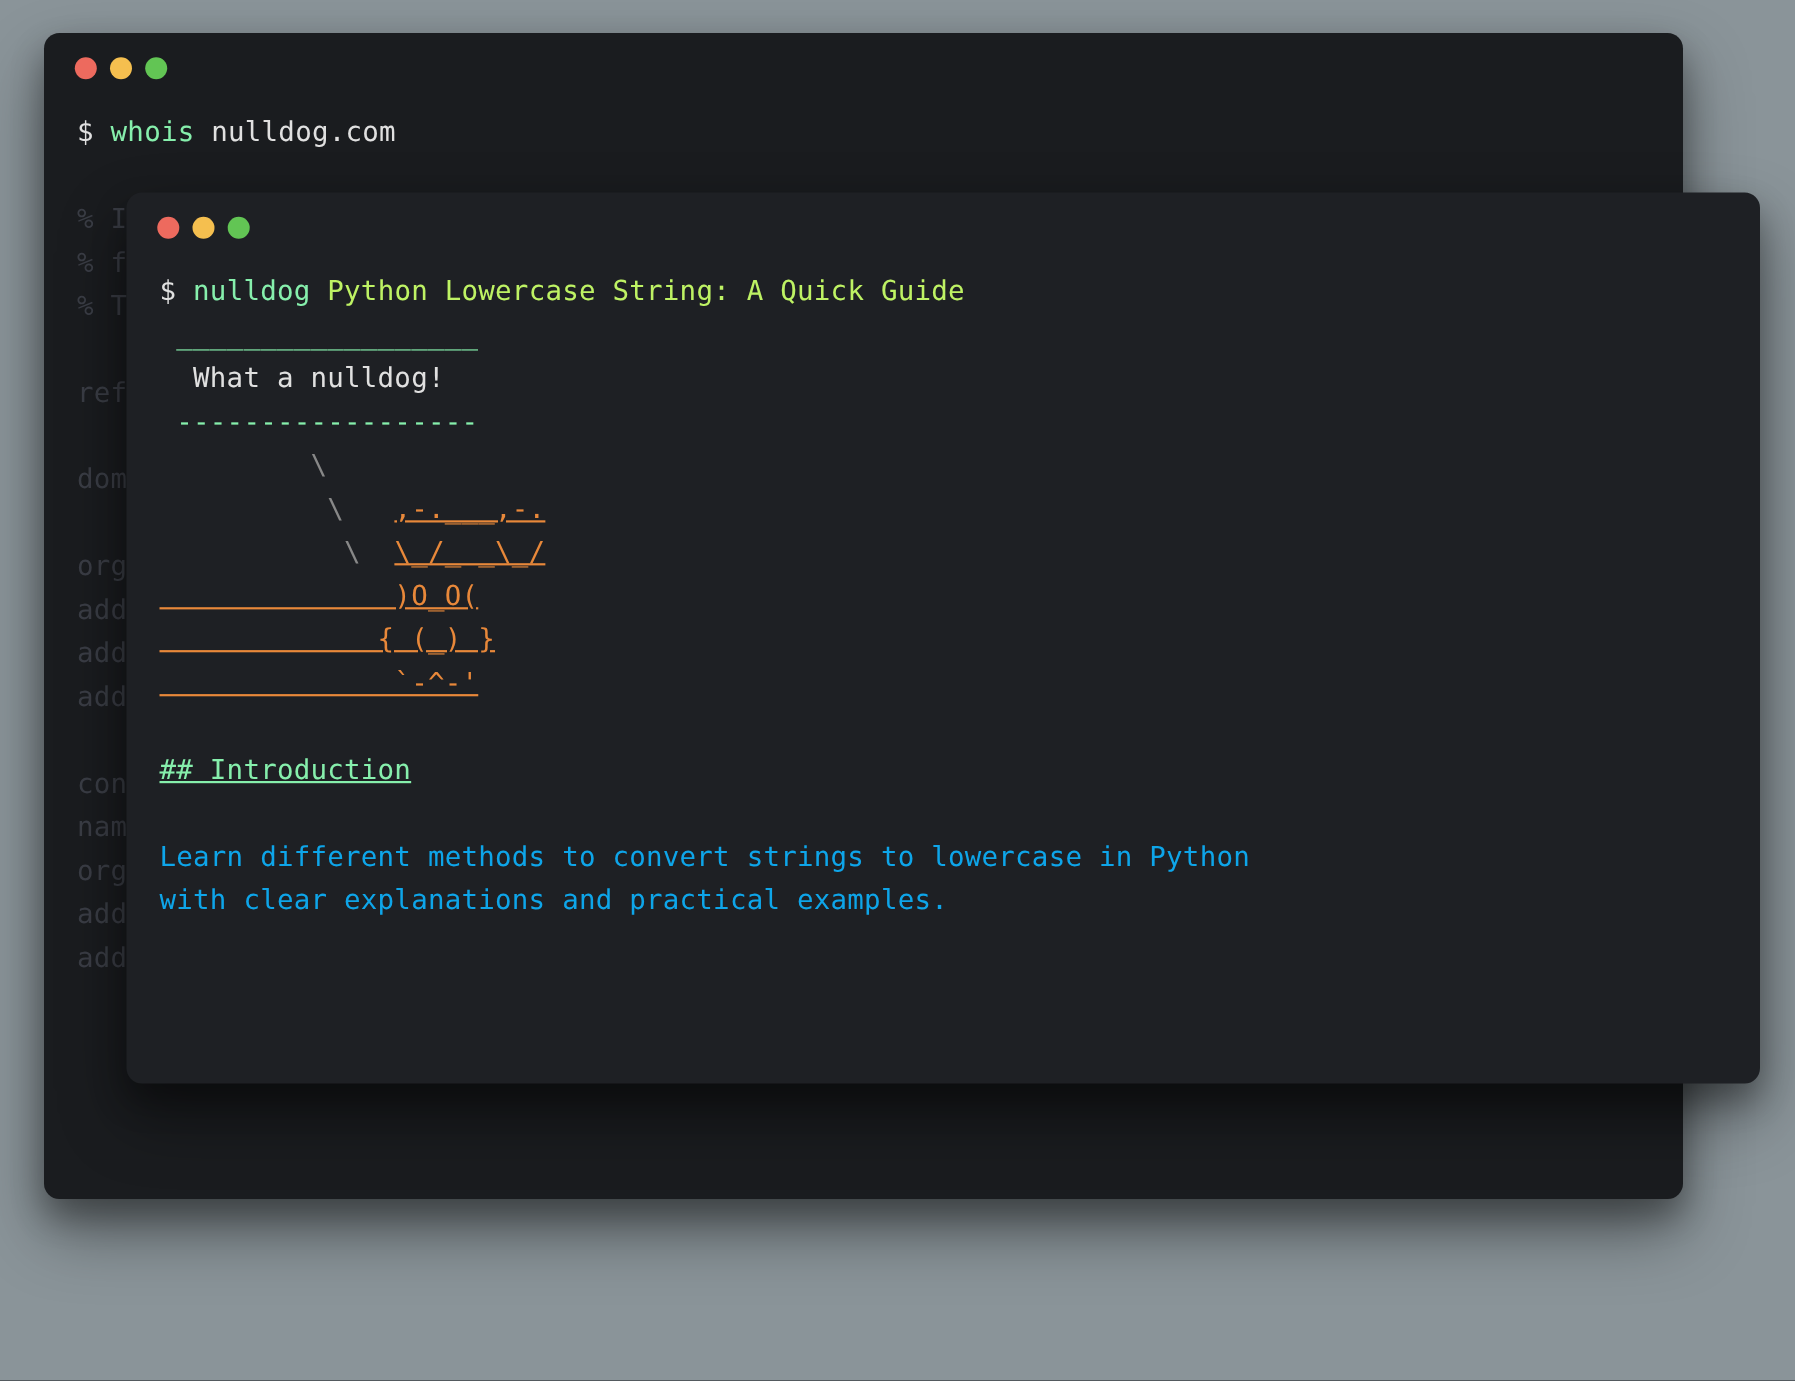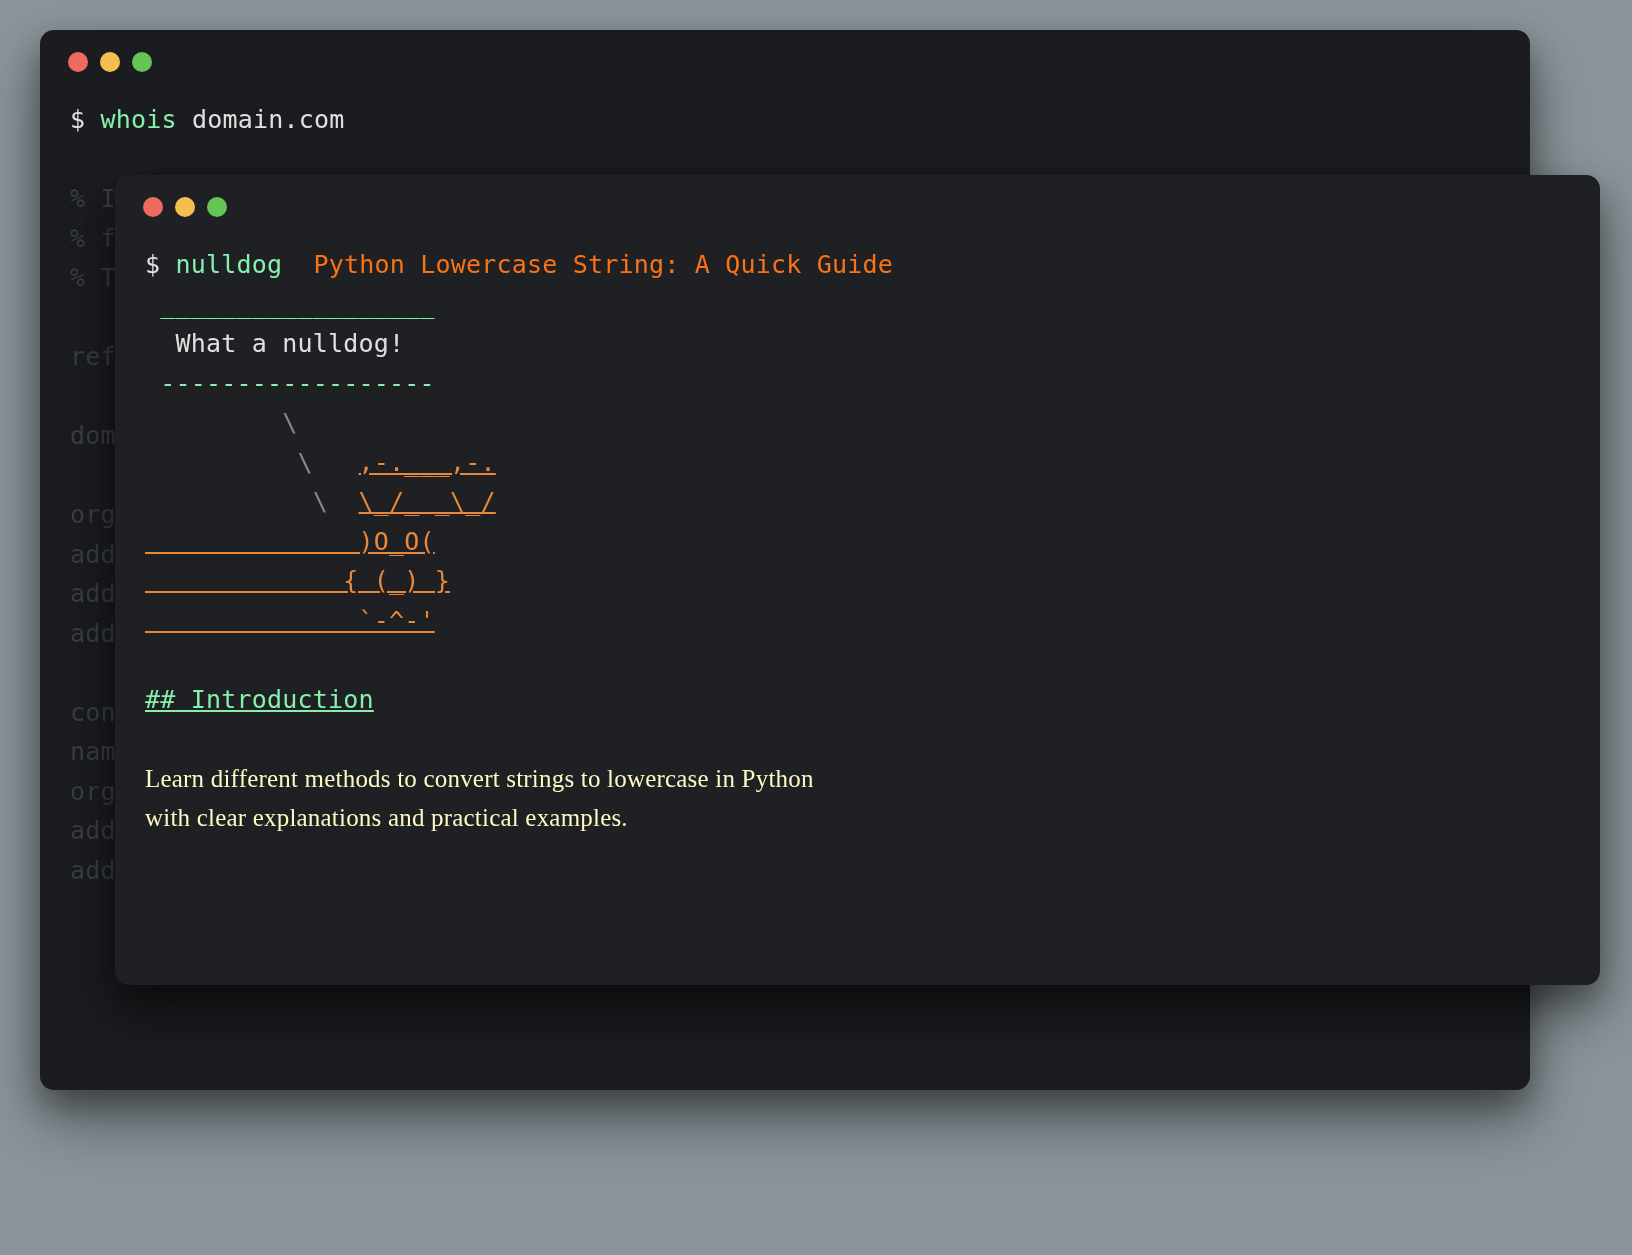--- a/index.html
+++ b/index.html
@@ -60,34 +60,34 @@
     .prompt { color: #e0e0e0; }
     .cmd-green { color: #86efac; }
     .cmd-white { color: #e0e0e0; }
     .dim { color: #3a3d45; }
     .speech-top, .speech-bot {
       color: #86efac;
     }
     .speech-text { color: #e0e0e0; }
     .ascii-orange { color: #e8883a; text-decoration: underline; }
     .ascii-slash { color: #888; }
-    .title-red { color: #f97316; margin-left: 16px; }
+    .title-red { color: #bef264; }
     .heading-blue { color: #86efac; text-decoration: underline; }
-    .body-white { color: #fef9c3; font-family: Liberation Serif, serif; }
+    .body-white { color: #0ea5e9; }
   </style>
 </head>
 <body>
 
 <div class="terminal-window window-back">
   <div class="titlebar">
     <div class="traffic-light tl-red"></div>
     <div class="traffic-light tl-yellow"></div>
     <div class="traffic-light tl-green"></div>
   </div>
-  <div class="term-content"><span class="prompt">$</span> <span class="cmd-green">whois</span> <span class="cmd-white">domain.com</span>
+  <div class="term-content"><span class="prompt">$</span> <span class="cmd-green">whois</span> <span class="cmd-white">nulldog.com</span>
 
 <span class="dim">% IANA WHOIS server</span>
 <span class="dim">% for more information on IANA, visit http://www.iana.org</span>
 <span class="dim">% This query returned 1 object</span>
 <span class="dim"></span>
 <span class="dim">refer:        whois.verisign-grs.com</span>
 <span class="dim"></span>
 <span class="dim">domain:       COM</span>
 <span class="dim"></span>
 <span class="dim">organisation: VeriSign Global Registry Services</span>

